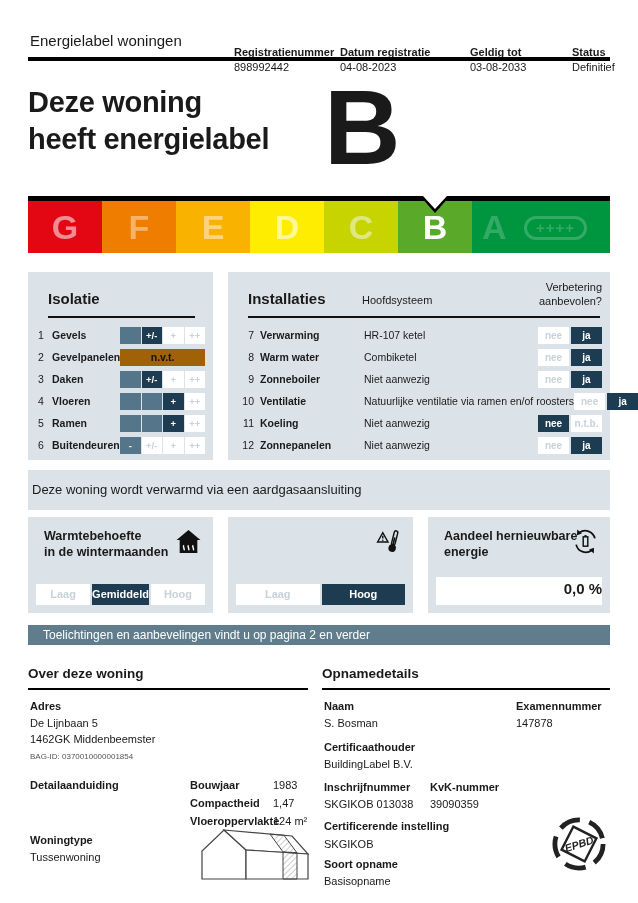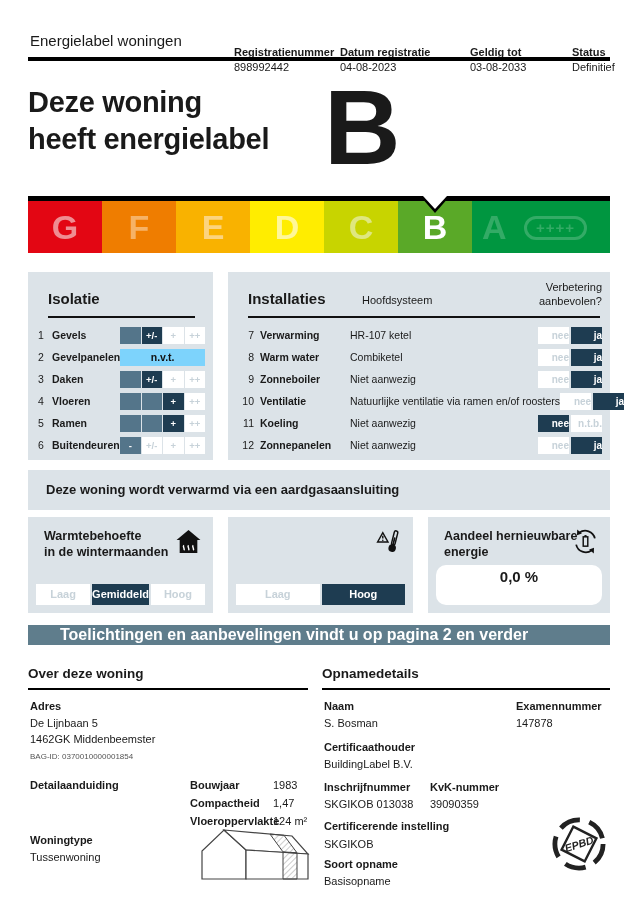--- a/index.html
+++ b/index.html
@@ -44,50 +44,50 @@
   .inst-colhead{position:absolute;right:8px;top:8px;font-size:11px;text-align:right;white-space:pre-line;line-height:14px;}
   .iso-rows{position:absolute;left:10px;right:8px;top:52px;}
   .iso-row{display:flex;align-items:center;height:22px;}
   .iso-row .num{width:10px;font-size:10.5px;flex:none;}
   .iso-row .lbl{margin-left:4px;font-size:10.5px;font-weight:bold;flex:none;}
   .iso-cells{margin-left:auto;width:85px;display:flex;gap:1px;flex:none;}
   .cell{flex:1;height:17px;text-align:center;font-size:9.5px;font-weight:bold;line-height:17px;}
   .cell.filled{background:#54758a;color:#fff;}
   .cell.active{background:#1e3c51;color:#fff;}
   .cell.inactive{background:#fff;color:#c7d2d9;}
-  .nvt{width:85px;height:17px;background:#7dd3fc;text-align:center;
+  .nvt{width:85px;height:17px;background:#a16207;text-align:center;
        font-size:10.5px;font-weight:bold;line-height:17px;color:#111;}
   .inst-rows{position:absolute;left:10px;right:8px;top:52px;}
   .inst-row{display:flex;align-items:center;height:22px;}
   .inst-row .num{width:16px;text-align:right;font-size:10.5px;flex:none;}
   .inst-row .lbl{margin-left:6px;width:88px;font-size:10.5px;font-weight:bold;flex:none;}
-  .inst-row .sys{margin-left:2px;font-size:10.5px;flex:1;white-space:nowrap;}
+  .inst-row .sys{margin-left:16px;font-size:10.5px;flex:1;white-space:nowrap;}
   .chips{margin-left:auto;display:flex;gap:2px;flex:none;}
-  .chip{width:31px;height:17px;text-align:right;font-size:10px;font-weight:bold;line-height:17px;}
+  .chip{width:31px;height:17px;text-align:center;font-size:10px;font-weight:bold;line-height:17px;}
   .chip.on{background:#1e3c51;color:#fff;}
   .chip.off{background:#fff;color:#c7d2d9;}
   
   .banner{left:28px;top:470px;width:582px;height:40px;}
-  .banner span{position:absolute;left:18px;top:0;line-height:40px;font-size:13px;font-weight:bold;}
+  .banner span{position:absolute;left:4px;top:0;line-height:40px;font-size:13px;font-weight:normal;}
   
   .ind{height:96px;top:517px;}
   .ind1{left:28px;width:185px;}
   .ind2{left:228px;width:185px;}
   .ind3{left:428px;width:182px;}
   .ind-title{position:absolute;left:16px;top:11px;font-size:12.5px;font-weight:bold;line-height:16px;white-space:pre-line;}
   .ind-icon{position:absolute;right:11px;top:11px;width:27px;height:27px;}
   .opt-row{position:absolute;left:8px;right:8px;bottom:8px;height:21px;display:flex;gap:2px;}
   .opt{flex:1;text-align:center;font-size:11px;font-weight:bold;line-height:21px;}
   .opt.on{background:#1e3c51;color:#fff;}
   .opt.off{background:#fff;color:#c7d2d9;}
-  .val-box{position:absolute;left:8px;right:8px;bottom:8px;height:40px;background:#fff;
-           text-align:center;font-size:15px;font-weight:bold;line-height:24px;border-radius:10px;}
+  .val-box{position:absolute;left:8px;right:8px;bottom:8px;height:28px;background:#fff;
+           text-align:right;font-size:15px;font-weight:bold;line-height:24px;}
   
   .notice{left:28px;top:625px;width:582px;height:20px;background:#5f7d8c;}
-  .notice span{position:absolute;left:32px;top:0;line-height:20px;font-size:16px;font-weight:bold;color:#fff;}
+  .notice span{position:absolute;left:15px;top:0;line-height:20px;font-size:12px;font-weight:normal;color:#fff;}
   
   .sec-head{font-size:13.5px;font-weight:bold;}
   .sec-rule{height:2px;background:#000;}
   .t{font-size:11px;}
   .b{font-size:11px;font-weight:bold;}
   .tiny{font-size:8px;color:#555;}
   .seal{left:552px;top:817px;width:54px;height:54px;}
 </style>
 </head>
 <body>

